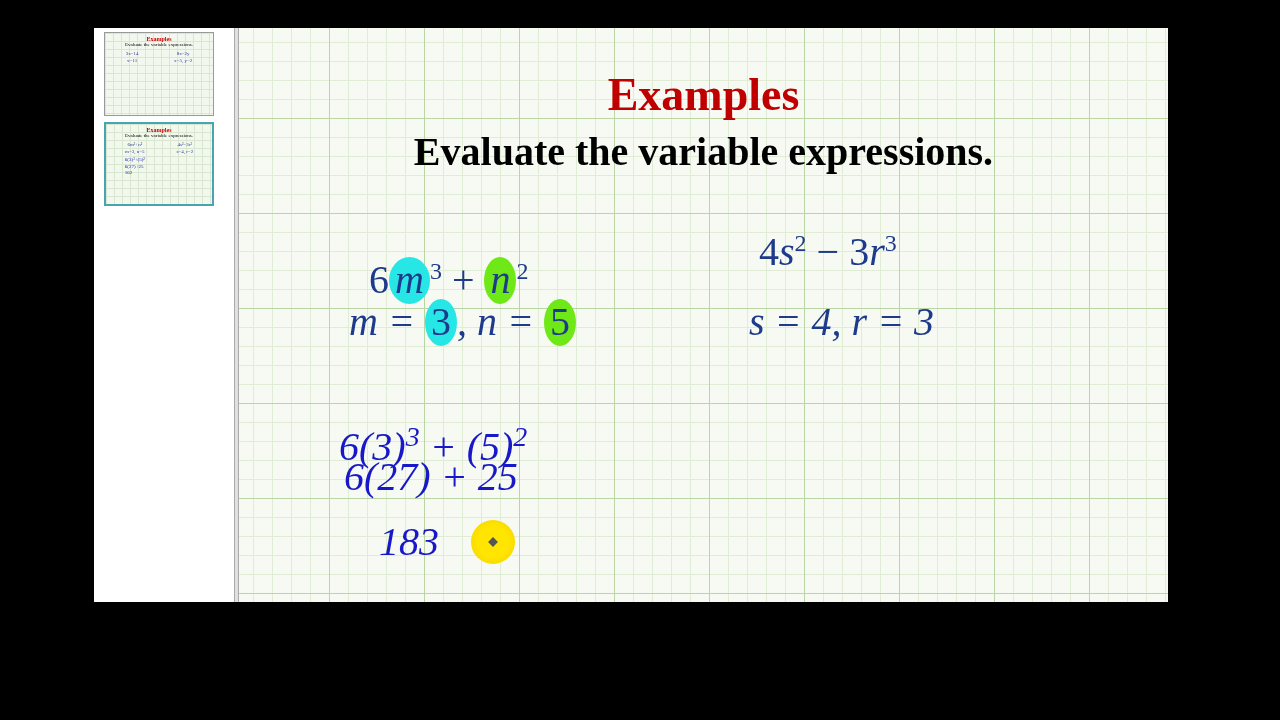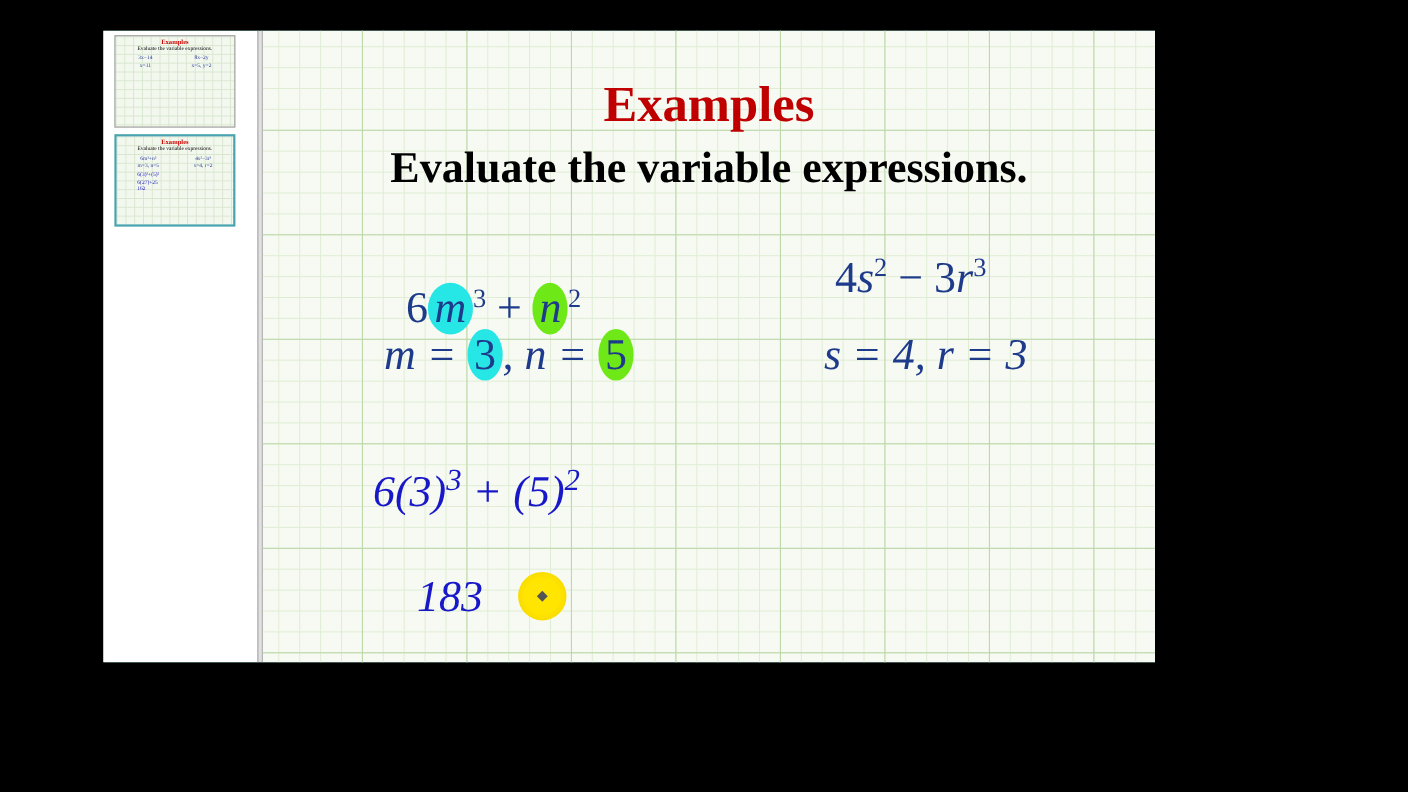--- a/index.html
+++ b/index.html
@@ -8,23 +8,23 @@
     height: 720px;
     background: #000;
     overflow: hidden;
     font-family: "Times New Roman", serif;
     position: relative;
   }
   .app {
     position: absolute;
     left: 94px;
     top: 28px;
-    width: 956px;
+    width: 1074px;
     height: 574px;
-    background: #5eead4;
+    background: #0c4a6e;
     display: flex;
   }
   .sidebar {
     width: 140px;
     height: 100%;
     background: #fff;
     padding: 4px 10px;
     display: flex;
     flex-direction: column;
     gap: 6px;
@@ -192,17 +192,18 @@
     </div>
 
     <div class="expr expr2">
       <span class="num">4</span><span>s</span><sup>2</sup><span class="num"> − </span><span class="num">3</span><span>r</span><sup>3</sup>
     </div>
     <div class="expr vals2">s = 4, r = 3</div>
 
     <div class="handwriting hw1">
       <span>6(3)</span><span class="hw-sup">3</span><span> + (5)</span><span class="hw-sup">2</span>
     </div>
+    <div class="handwriting hw2">6(27) + 25</div>
     <div class="handwriting hw3">183</div>
 
     <div class="cursor-highlight"></div>
   </div>
 </div>
 
 </body></html>

